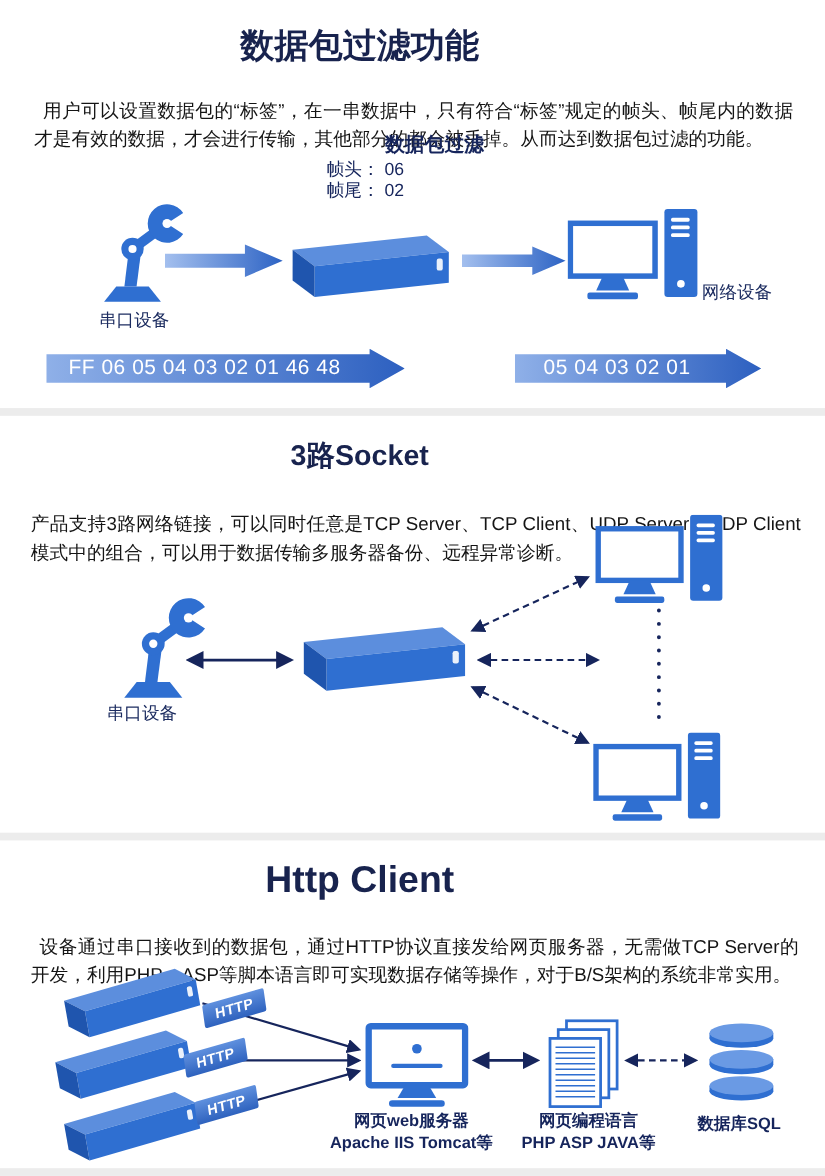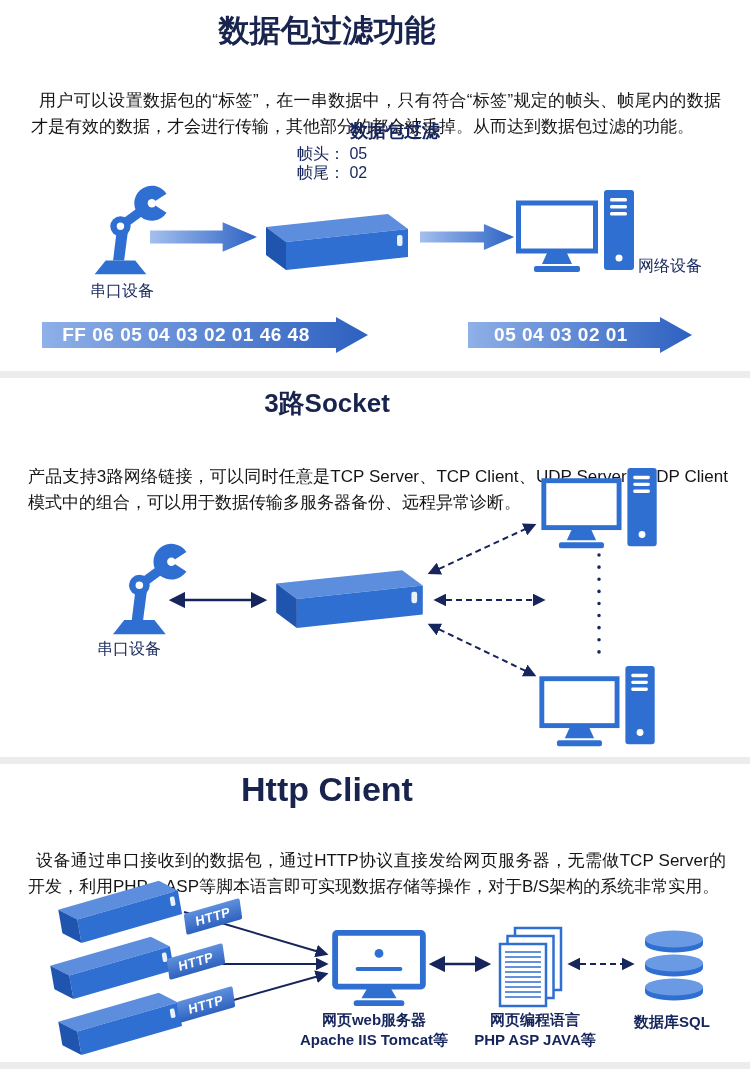--- a/index.html
+++ b/index.html
@@ -1,51 +1,51 @@
 <!DOCTYPE html>
 <html><head>
 <meta charset="utf-8">
 <style>
   *{margin:0;padding:0;box-sizing:border-box;}
   html,body{background:#ffffff;}
   .page{position:relative;width:750px;height:1069px;background:#ffffff;overflow:hidden;
         font-family:"Liberation Sans","DejaVu Sans",sans-serif;}
   .sec{display:contents;}
   .abs{position:absolute;}
-  .title{position:absolute;left:0;width:654px;text-align:center;font-weight:bold;color:#18234e;}
+  .title{position:absolute;left:0;width:654px;text-align:center;font-weight:bold;color:#18234e;margin-top:11px;}
   .para{position:absolute;font-size:17px;line-height:26px;color:#141414;text-align:justify;margin-top:32px;}
   .indent{text-indent:8px;}
   .cap{position:absolute;font-size:16px;color:#1c2c60;}
   .capc{text-align:center;}
   .small-navy{position:absolute;font-size:16px;color:#16255c;}
   .filter-label{position:absolute;font-size:18px;font-weight:bold;color:#16255c;text-align:right;}
   .divider{position:absolute;left:0;width:750px;height:7px;background:#ececec;}
   .banner{position:absolute;height:36px;display:flex;align-items:center;justify-content:center;
-          color:#fff;font-weight:bold;font-size:19px;letter-spacing:0.5px;padding-right:38px;
+          color:#fff;font-weight:normal;font-size:19px;letter-spacing:0.5px;padding-right:38px;
           background:linear-gradient(90deg,#8fb0e8,#2d60c0);
           clip-path:polygon(0 14%,calc(100% - 32px) 14%,calc(100% - 32px) 0,100% 50%,
                             calc(100% - 32px) 100%,calc(100% - 32px) 86%,0 86%);}
   .http-tag{position:absolute;background:linear-gradient(180deg,#5f90de,#2e62be);color:#fff;
             font-weight:bold;font-size:13px;padding:3px 11px;border-radius:2px;letter-spacing:.5px;
             transform:rotate(-16deg) skewX(-8deg);}
   .blabel{position:absolute;font-size:15px;font-weight:bold;color:#16255c;text-align:center;line-height:20px;}
   svg{display:block;width:100%;height:100%;}
 </style>
 </head>
 <body>
 
 <div class="page">
 
   
   <section class="sec">
     <h1 class="title" style="top:10px;font-size:31px;">数据包过滤功能</h1>
     <p class="para indent" style="left:31px;top:56px;width:690px;">用户可以设置数据包的“标签”，在一串数据中，只有符合“标签”规定的帧头、帧尾内的数据才是有效的数据，才会进行传输，其他部分的都会被丢掉。从而达到数据包过滤的功能。</p>
 
     <div class="filter-label" style="left:250px;top:119px;width:190px;">数据包过滤</div>
-    <div class="small-navy" style="left:297px;top:144px;">帧头： 05</div>
+    <div class="small-navy" style="left:297px;top:144px;">帧头： 06</div>
     <div class="small-navy" style="left:297px;top:163px;">帧尾： 02</div>
 
     
     <div class="abs" style="left:78px;top:180px;width:96px;height:100px;">
       <svg viewBox="0 0 104 104">
         <g fill="#2f6fd1">
           <path d="M18 100 L30 85 H62 L74 100 Z"></path>
           <path d="M38 85 L42 52 L54 54 L50 85 Z"></path>
           <path d="M43 44 L77 19 L83 27 L49 52 Z"></path>
           <circle cx="46" cy="48" r="11"></circle>

